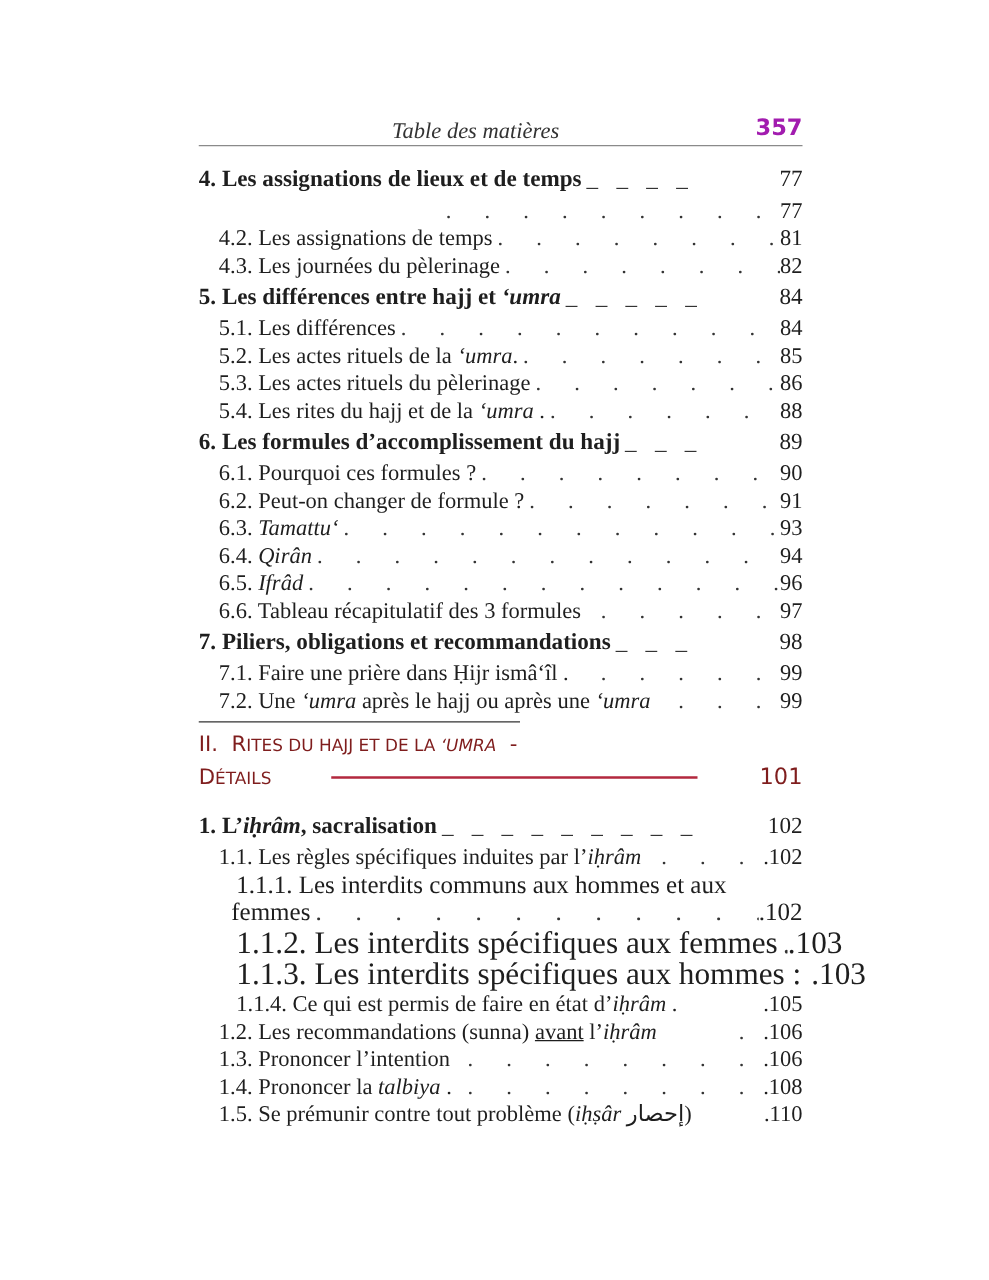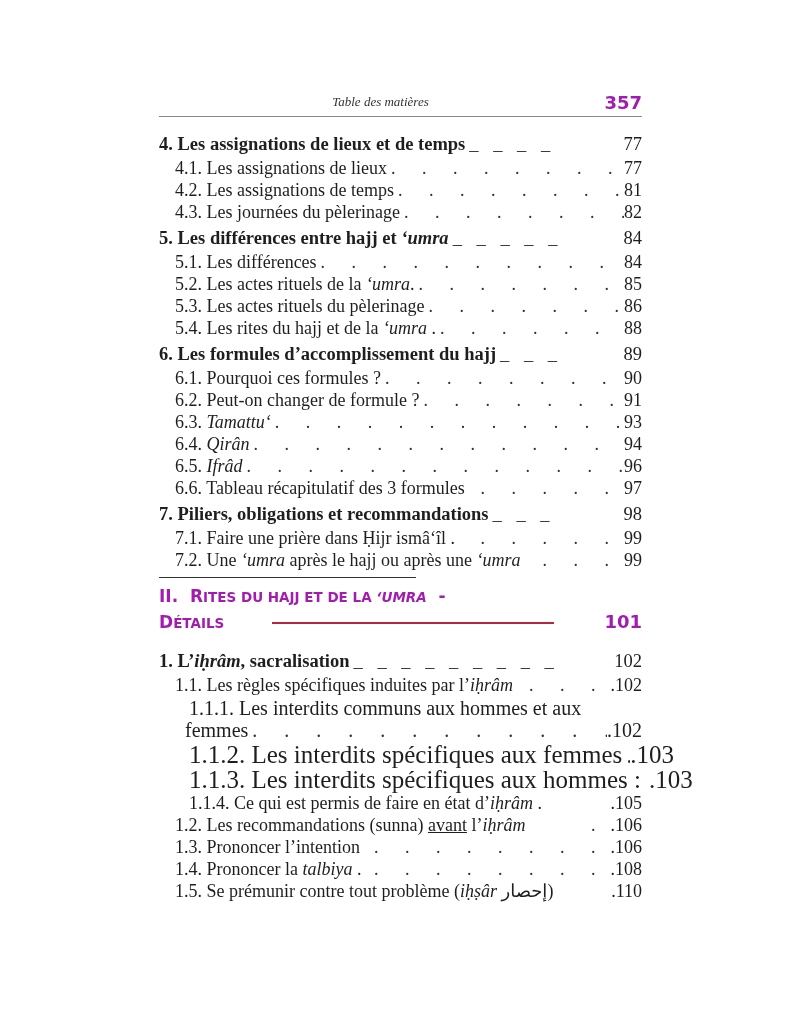--- a/index.html
+++ b/index.html
@@ -1,40 +1,40 @@
 <!DOCTYPE html>
 <html><head>
   <meta charset="utf-8">
   <style>
     html, body { margin: 0; padding: 0; background: #ffffff; }
     body { width: 791px; height: 1024px; position: relative; overflow: hidden;
       font-family: "Liberation Serif", "DejaVu Serif", serif; color: #1e1e1e; }
     .page { position: absolute; left: 159px; top: 92px; width: 483px; }
     .running-head { position: relative; height: 24px; border-bottom: 1px solid #8a8a8a; }
     .running-title { position: absolute; left: 0; right: 40px; top: 2px; text-align: center;
-      font-style: italic; font-size: 13px; color: #333; }
+      font-style: italic; font-size: 18px; color: #333; }
     .page-number { position: absolute; right: 0; top: 0; font-family: "DejaVu Sans", sans-serif;
       font-weight: bold; font-size: 18px; color: #a21caf; }
     .row { position: relative; display: flex; align-items: baseline; white-space: nowrap; }
     .row .label { flex: 0 0 auto; }
     .row .leader { flex: 1 1 auto; overflow: hidden; color: #333; padding: 0 4px; letter-spacing: 0; }
     .row .pg { flex: 0 0 auto; text-align: right; }
     .lvl1 { font-size: 18.5px; font-weight: bold; height: 26px; line-height: 26px; margin-top: 2px; }
     .lvl1 .leader { font-weight: normal; text-align: left; letter-spacing: 5px; }
     .lvl1 .pg { font-weight: normal; min-width: 28px; }
     .lvl2 { font-size: 18px; height: 22px; line-height: 22px; padding-left: 16px; }
     .lvl2 .leader { text-align: right; letter-spacing: 11px; }
     .lvl3 { font-size: 20px; height: 24px; line-height: 24px; padding-left: 30px; }
     .lvl3 .leader { text-align: right; letter-spacing: 11px; }
     .lvl3.wrap-first { height: 22px; }
     .lvl3.cont { padding-left: 26px; }
     .lvl3.big { font-size: 25px; height: 25px; line-height: 25px; }
     .first-section { margin-top: 14px; }
     .sep { height: 0; border-top: 1px solid #333; width: 257px; margin-top: 6px; }
-    .part { color: #a21caf; font-family: "DejaVu Sans", "Liberation Sans", sans-serif; font-weight: bold;
+    .part { color: #7f1d1d; font-family: "DejaVu Sans", "Liberation Sans", sans-serif; font-weight: normal;
       font-size: 17px; margin-top: 6px; }
     .part-line1 { height: 24px; line-height: 24px; }
     .part-line2 { display: flex; align-items: baseline; height: 28px; line-height: 28px; gap: 40px; }
     .part-line2 .rule { flex: 1 1 auto; border-bottom: 2px solid #b3283e; margin: 0 10px 0 8px; transform: translateY(-4px); }
     .part-line2 .pg { font-size: 18px; text-align: center; }
     .sc-big { font-size: 17px; }
     .sc-small { font-size: 13.5px; }
     .gap-after-part { height: 10px; }
     i, .it { font-style: italic; }
     u { text-decoration: underline; }
@@ -48,21 +48,20 @@
     <span class="running-title">Table des matières</span>
     <span class="page-number">357</span>
   </div>
 
   <div class="row lvl1 first-section">
     <span class="label">4. Les assignations de lieux et de temps</span>
     <span class="leader">_ _ _ _</span>
     <span class="pg">77</span>
   </div>
   <div class="row lvl2">
-    <span class="label">4.1. Les assignations de lieux</span>
     <span class="leader">. . . . . . . . .</span>
     <span class="pg">77</span>
   </div>
   <div class="row lvl2">
     <span class="label">4.2. Les assignations de temps</span>
     <span class="leader">. . . . . . . .</span>
     <span class="pg">81</span>
   </div>
   <div class="row lvl2">
     <span class="label">4.3. Les journées du pèlerinage</span>

